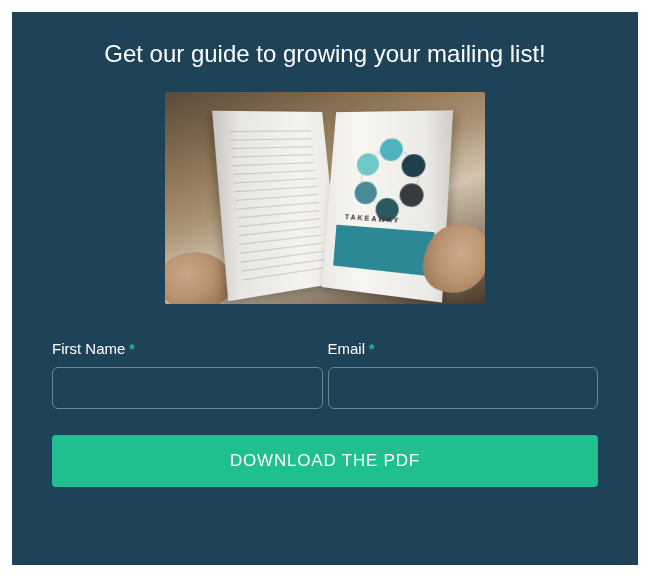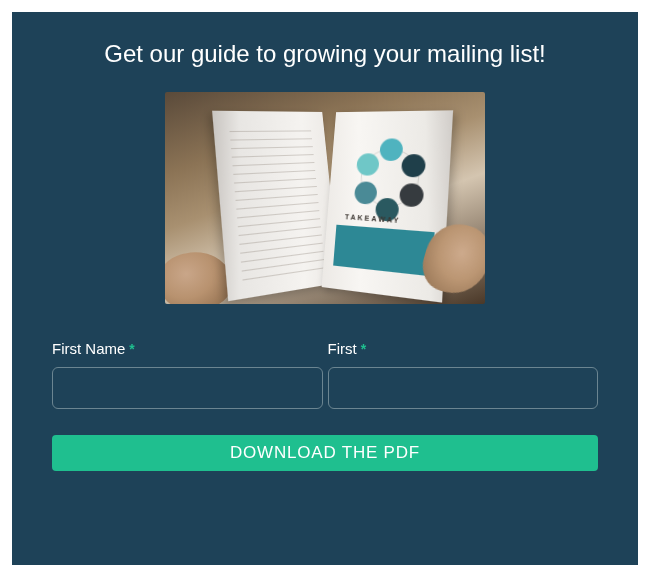--- a/index.html
+++ b/index.html
@@ -175,21 +175,21 @@
       height: 42px;
       background: transparent;
       border: 1px solid #6b8591;
       border-radius: 6px;
       padding: 0 12px;
       color: #ffffff;
       font-size: 15px;
       outline: none;
     }
     .download-btn {
-      height: 36px;
+      height: 52px;
       width: 100%;
       background: #1fbf8f;
       border: none;
       border-radius: 4px;
       color: #ffffff;
       font-size: 17px;
       font-weight: 400;
       letter-spacing: 0.8px;
       cursor: pointer;
     }
@@ -223,21 +223,21 @@
     <div class="form-group">
       <div class="label-row">
         <span class="field-label">First Name</span>
         <span class="required-mark">*</span>
       </div>
       <input type="text" class="text-input" value="" style="">
     </div>
 
     <div class="form-group">
       <div class="label-row">
-        <span class="field-label">First</span>
+        <span class="field-label">Email</span>
         <span class="required-mark">*</span>
       </div>
       <input type="text" class="text-input" value="" style="">
     </div>
   </div>
 
   <button class="download-btn">DOWNLOAD THE PDF</button>
 
 </div>
 

